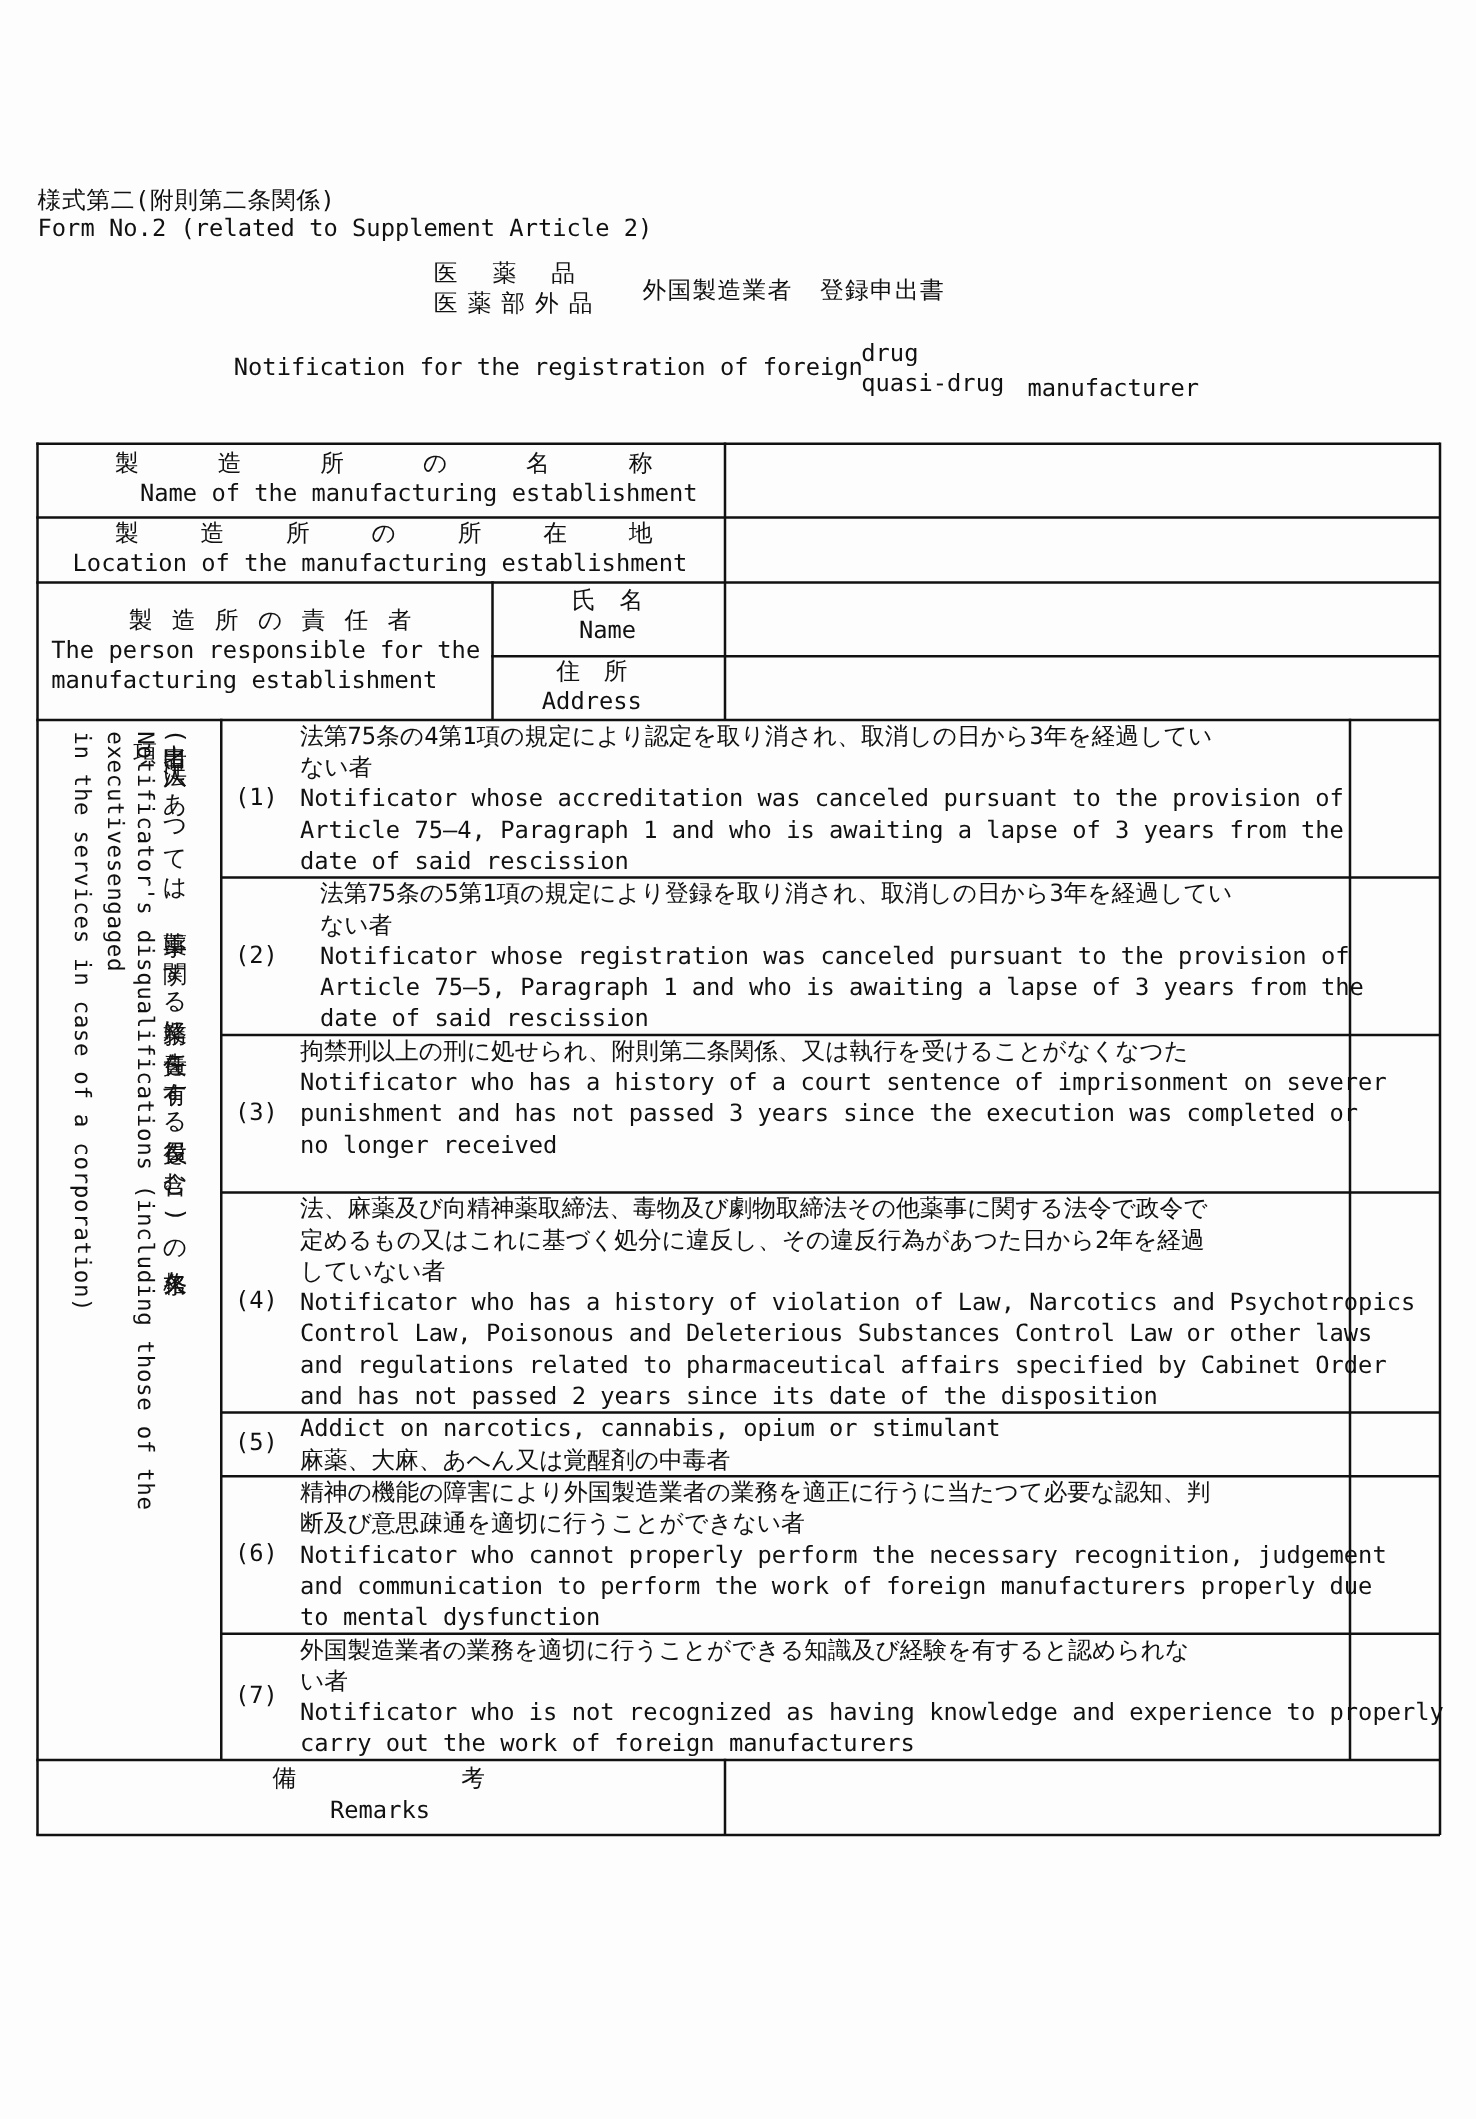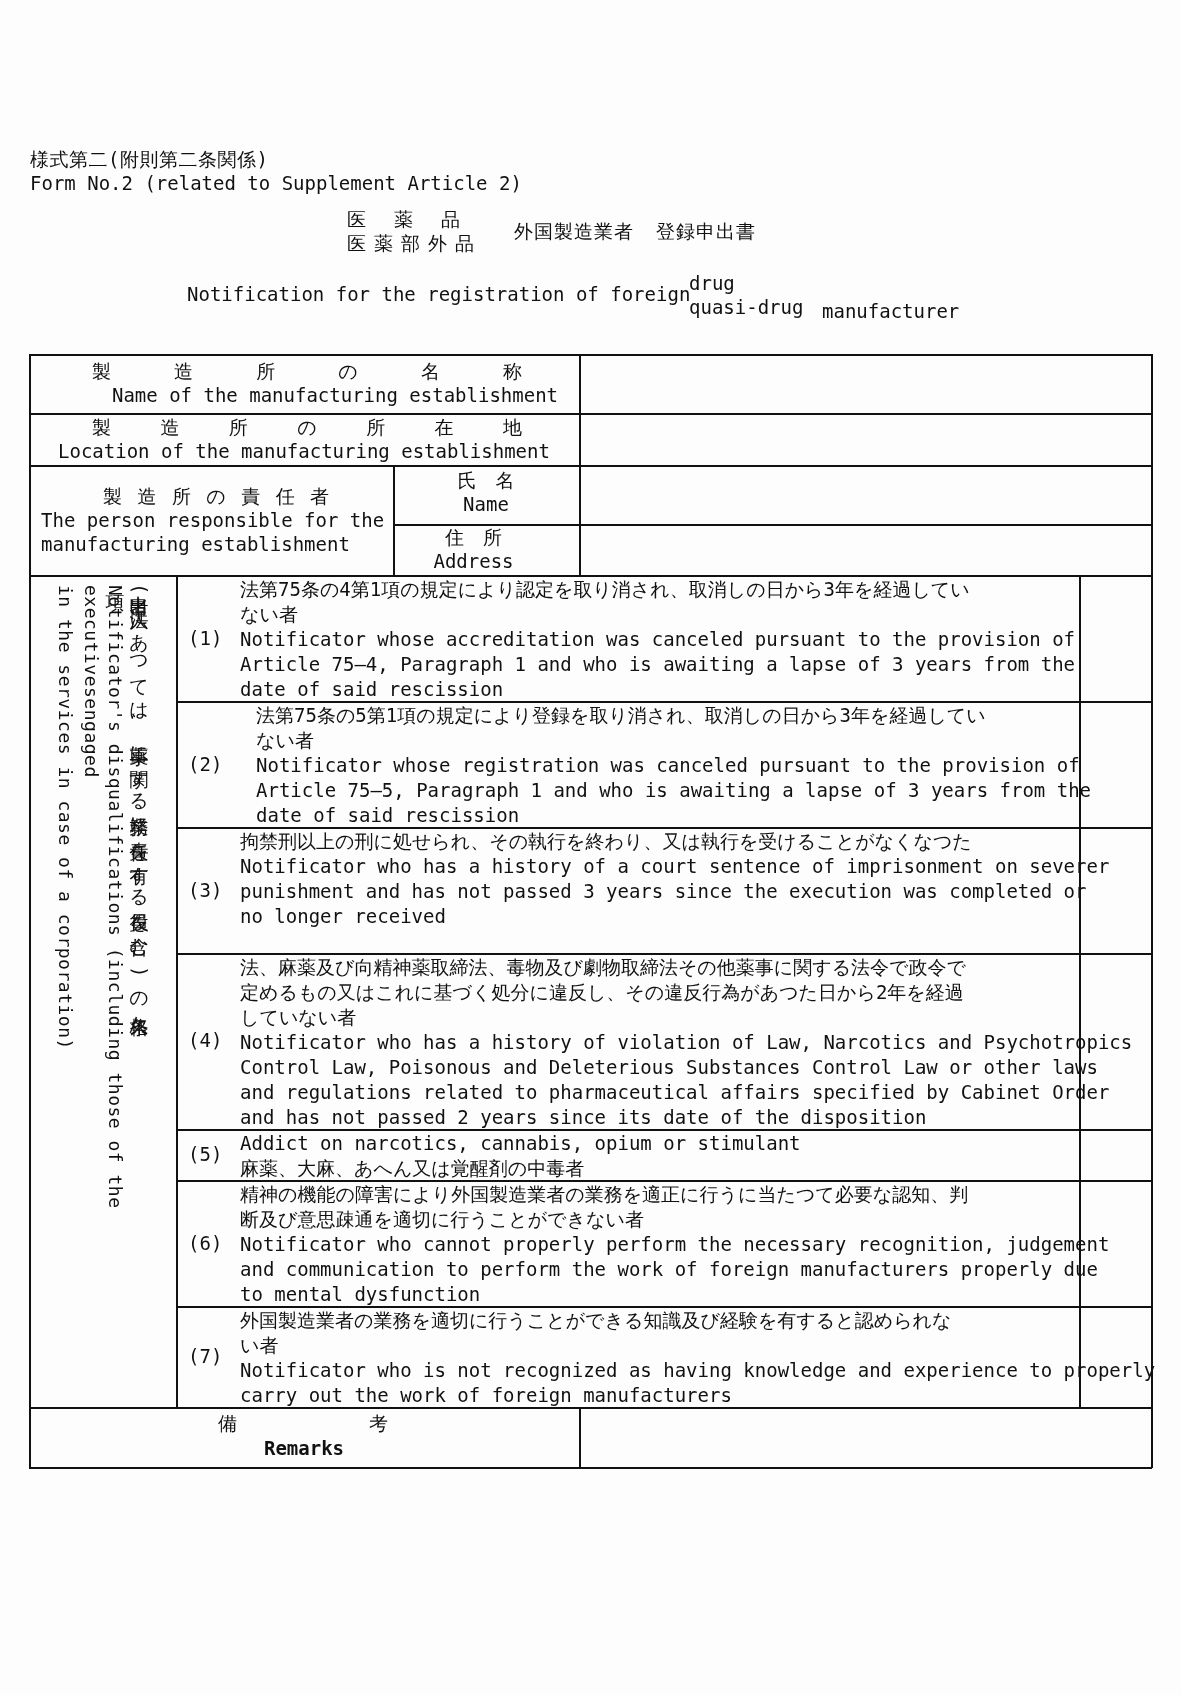--- a/index.html
+++ b/index.html
@@ -150,21 +150,21 @@
   <div>法第75条の5第1項の規定により登録を取り消され、取消しの日から3年を経過してい</div>
   <div>ない者</div>
   <div>Notificator whose registration was canceled pursuant to the provision of</div>
   <div>Article 75—5, Paragraph 1 and who is awaiting a lapse of 3 years from the</div>
   <div>date of said rescission</div>
 </div>
 <div class="cell" style="left:1081px; top:703px; width:70px; height:124px;"></div>
 
 <div class="num" style="top:879px;">(3)</div>
 <div class="crit" style="top:829px;">
-  <div>拘禁刑以上の刑に処せられ、その執行を終わり、又は執行を受けることがなくなつた</div>
+  <div>拘禁刑以上の刑に処せられ、附則第二条関係、又は執行を受けることがなくなつた</div>
   <div>Notificator who has a history of a court sentence of imprisonment on severer</div>
   <div>punishment and has not passed 3 years since the execution was completed or</div>
   <div>no longer received</div>
 </div>
 <div class="cell" style="left:1081px; top:829px; width:70px; height:124px;"></div>
 
 <div class="num" style="top:1029px;">(4)</div>
 <div class="crit" style="top:955px;">
   <div>法、麻薬及び向精神薬取締法、毒物及び劇物取締法その他薬事に関する法令で政令で</div>
   <div>定めるもの又はこれに基づく処分に違反し、その違反行為があつた日から2年を経過</div>
@@ -201,14 +201,14 @@
   <div>carry out the work of foreign manufacturers</div>
 </div>
 <div class="cell" style="left:1081px; top:1308px; width:70px; height:99px;"></div>
 
 <div class="cell lbl" style="left:218px; top:1411px; width:170px;">
   <div class="jp-spread">
     <span>備</span>
     <span>考</span>
   </div>
 </div>
-<div class="cell lbl center" style="left:29px; top:1436px; width:550px;font-weight:bold;">Remarks</div>
+<div class="cell lbl center" style="left:29px; top:1436px; width:550px;">Remarks</div>
 <div class="cell" style="left:581px; top:1409px; width:570px; height:58px;"></div>
 
 </body></html>

